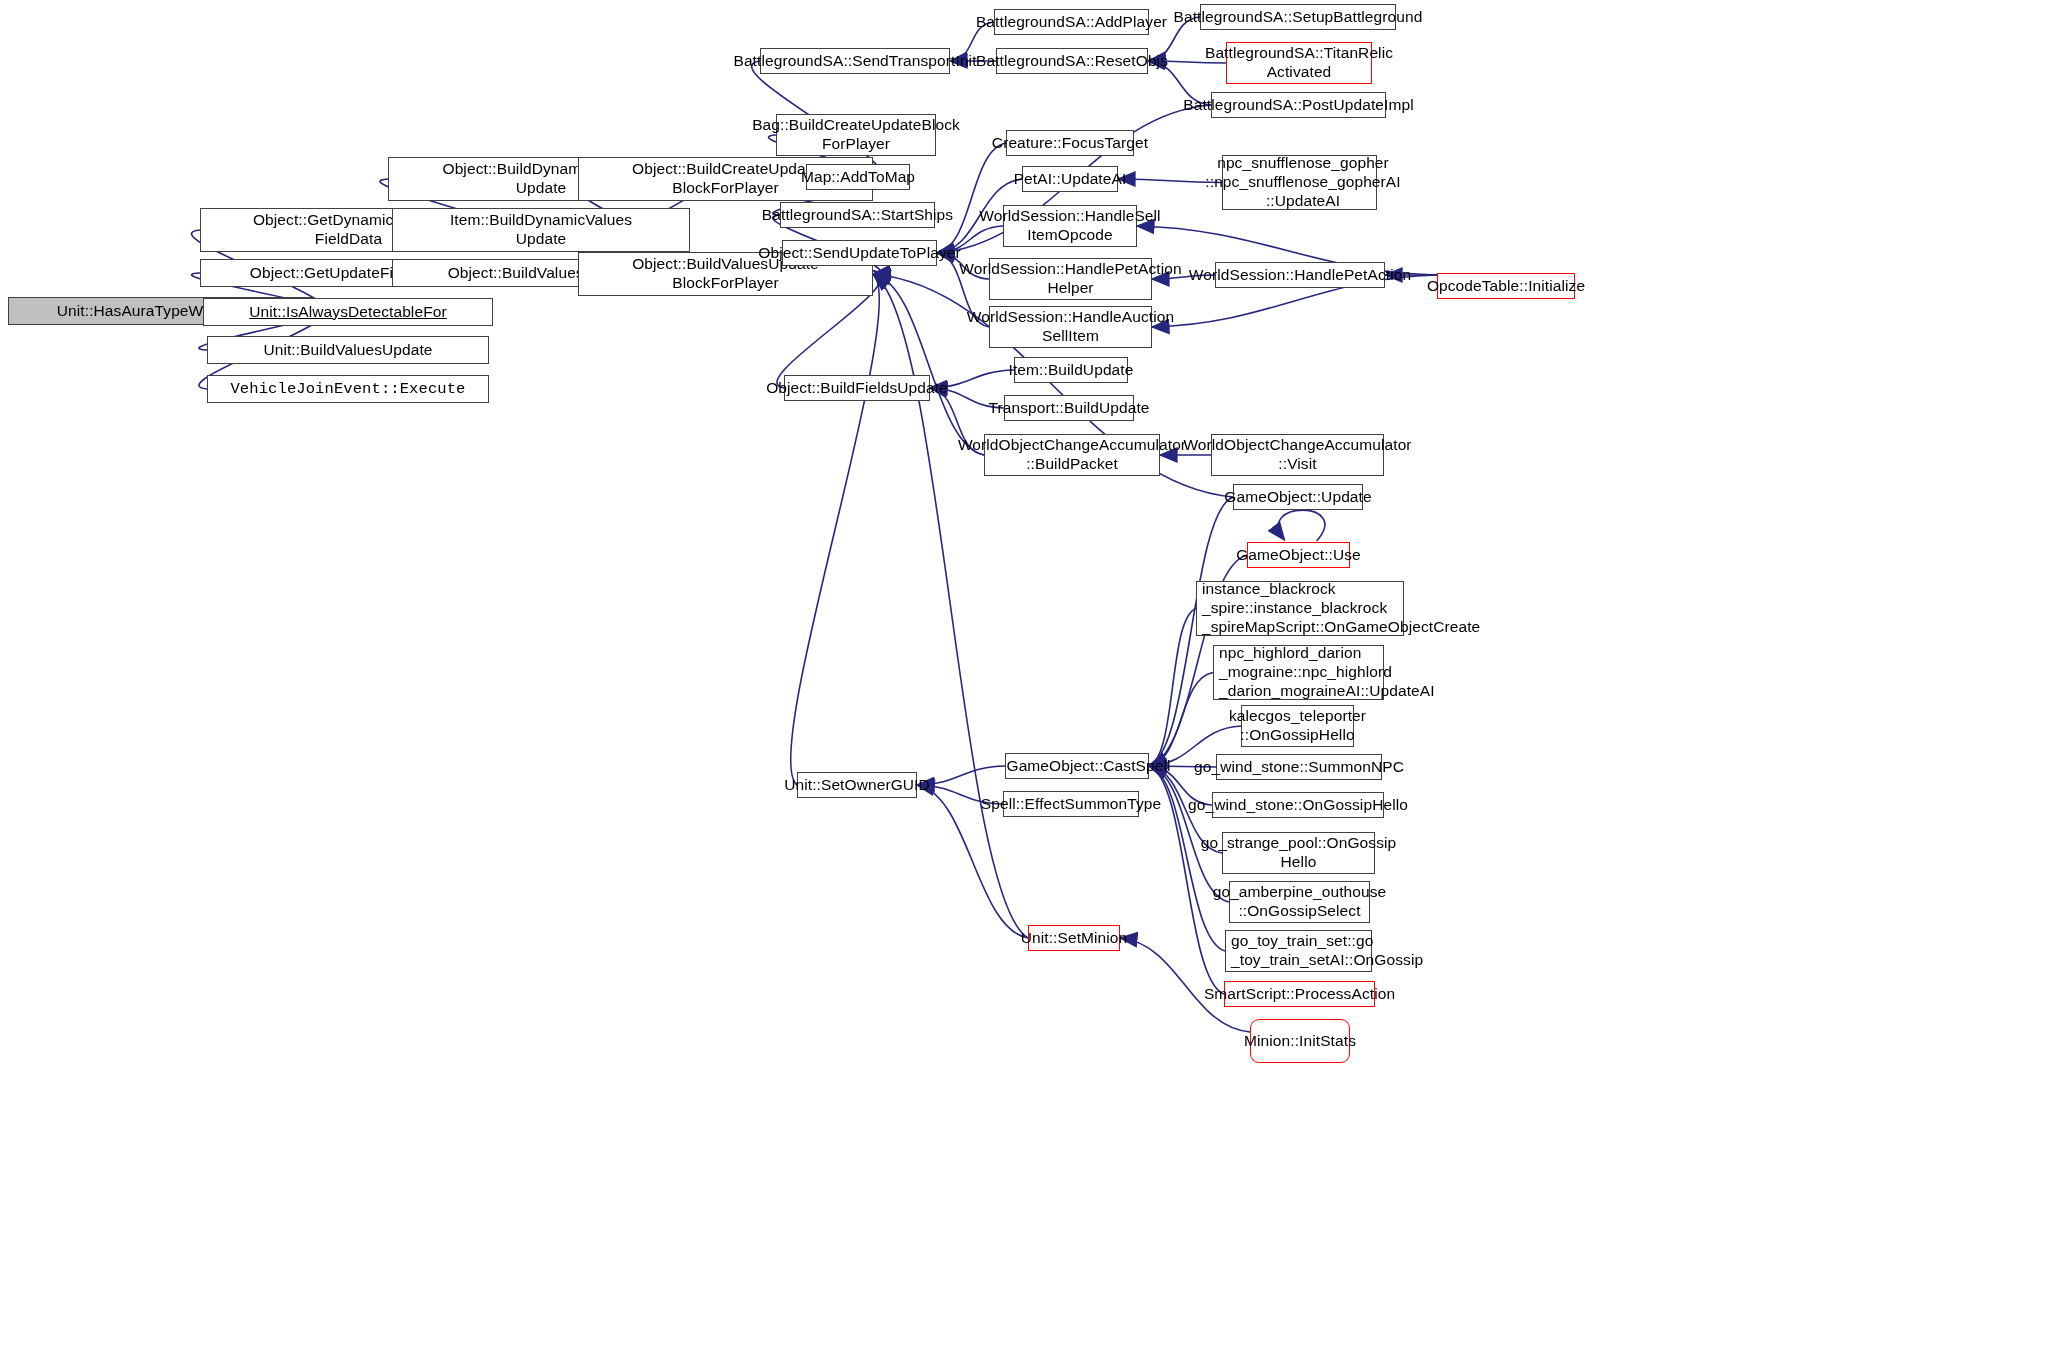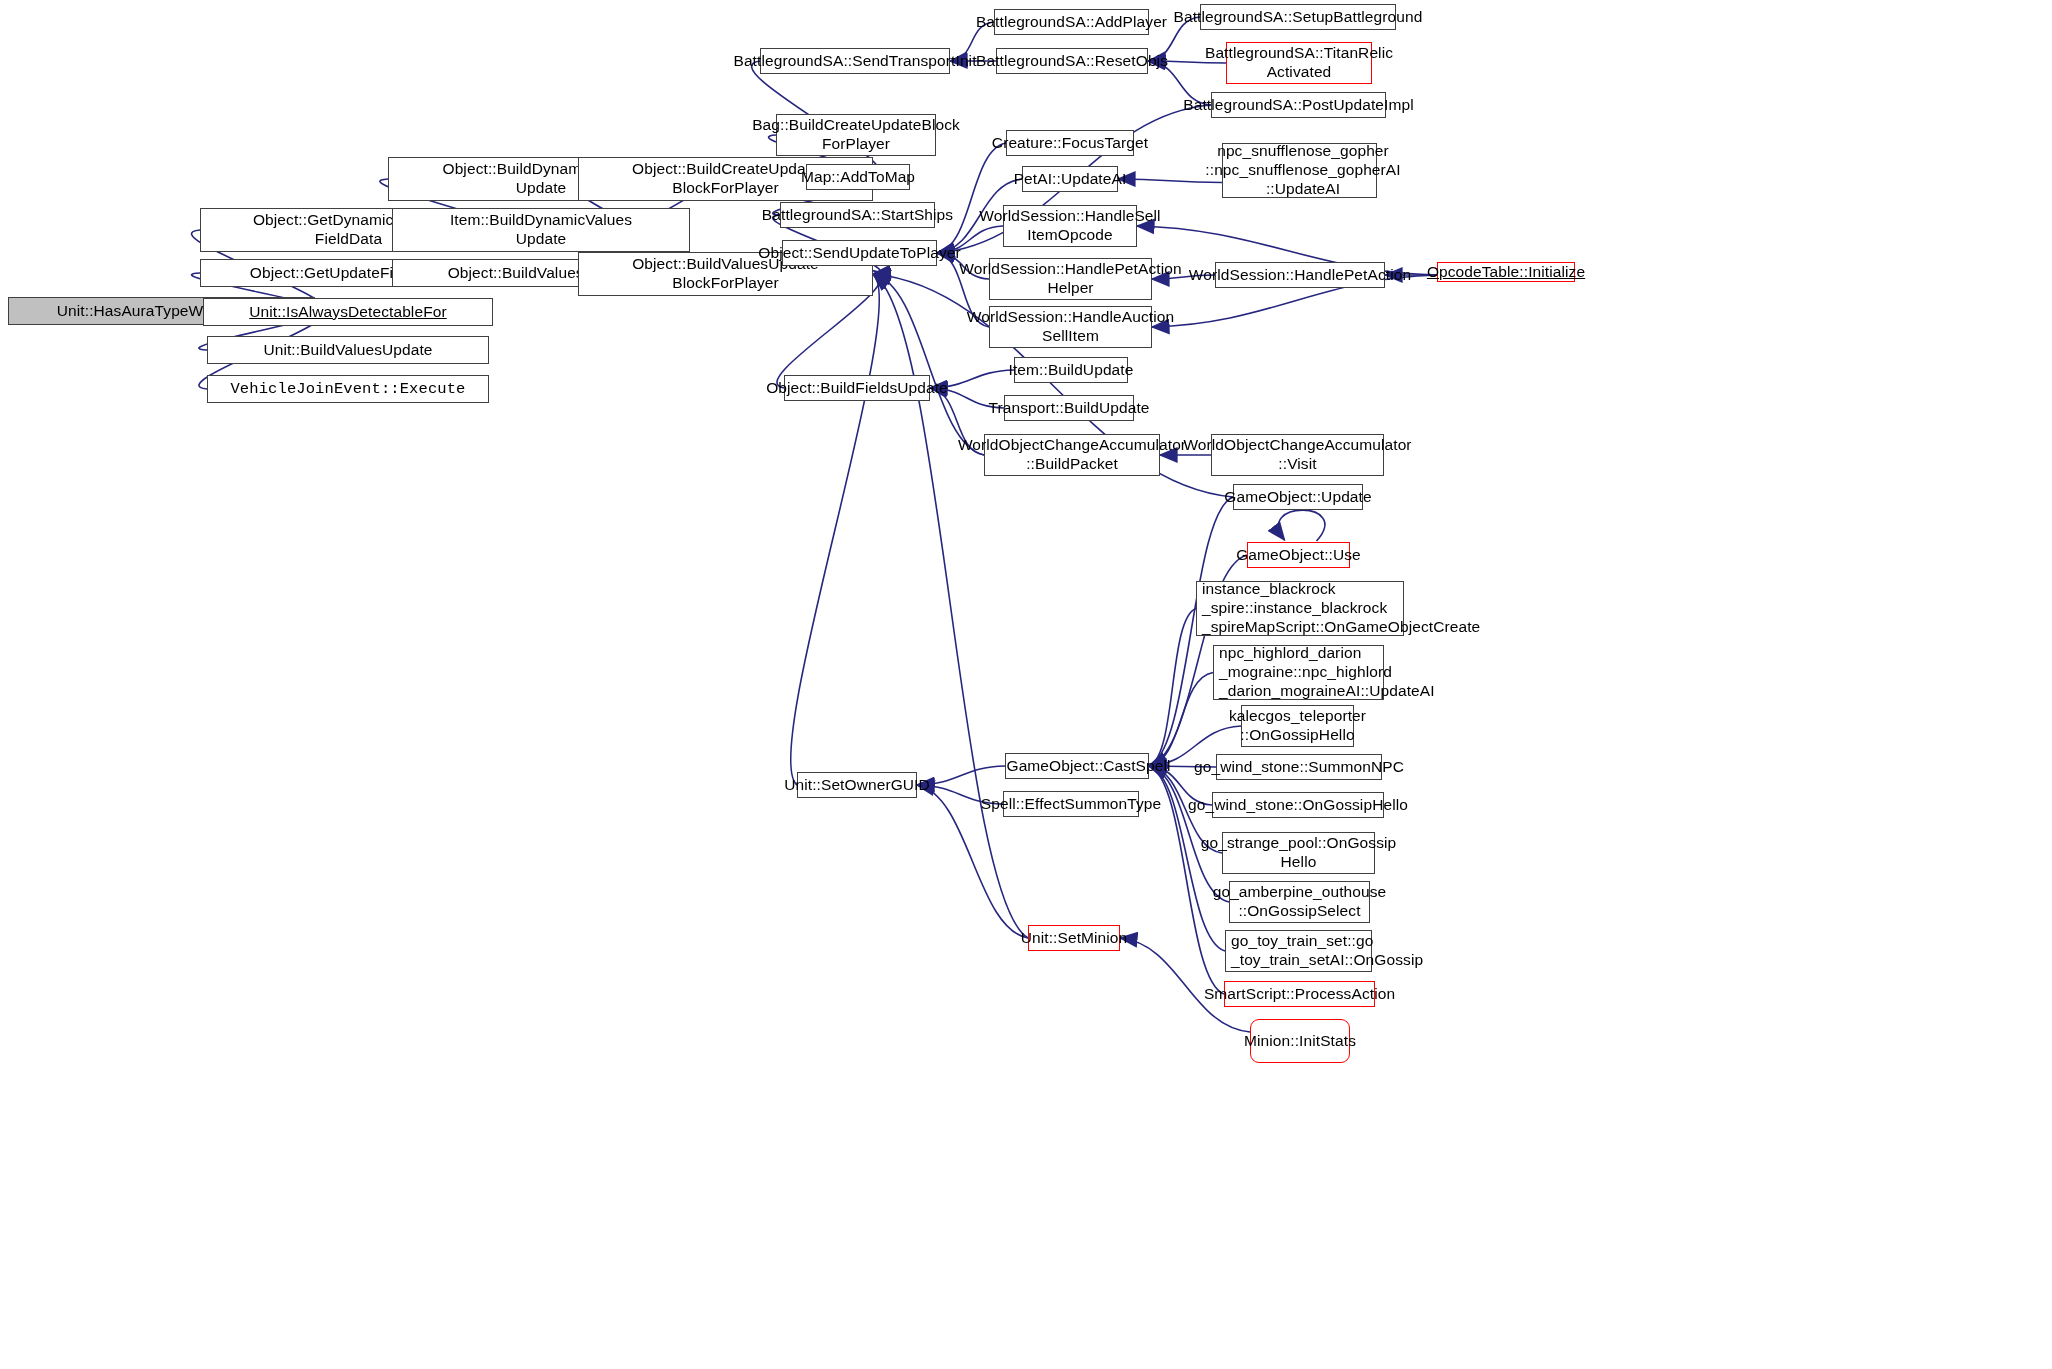--- a/index.html
+++ b/index.html
@@ -155,25 +155,25 @@
       <div class="node" style="left: 989px; top: 258px; width: 163px; height: 42px;">WorldSession::HandlePetAction
 Helper</div>
       <div class="node" style="left: 989px; top: 306px; width: 163px; height: 42px;">WorldSession::HandleAuction
 SellItem</div>
       <div class="node" style="left: 1014px; top: 357px; width: 114px; height: 26px;">Item::BuildUpdate</div>
       <div class="node" style="left: 1004px; top: 395px; width: 130px; height: 26px;">Transport::BuildUpdate</div>
       <div class="node" style="left: 1200px; top: 4px; width: 196px; height: 26px;">BattlegroundSA::SetupBattleground</div>
       <div class="node red" style="left: 1226px; top: 42px; width: 146px; height: 42px;">BattlegroundSA::TitanRelic
 Activated</div>
       <div class="node" style="left: 1211px; top: 92px; width: 175px; height: 26px;">BattlegroundSA::PostUpdateImpl</div>
-      <div class="node" style="left: 1222px; top: 143px; width: 155px; height: 55px; padding-left: 10px;">npc_snufflenose_gopher
+      <div class="node" style="left: 1222px; top: 155px; width: 155px; height: 55px; padding-left: 10px;">npc_snufflenose_gopher
 ::npc_snufflenose_gopherAI
 ::UpdateAI</div>
       <div class="node" style="left: 1215px; top: 262px; width: 170px; height: 26px;">WorldSession::HandlePetAction</div>
-      <div class="node red" style="left: 1437px; top: 262px; width: 138px; height: 20px; text-decoration: underline;">OpcodeTable::Initialize</div>
+      <div class="node red" style="left: 1437px; top: 273px; width: 138px; height: 26px;">OpcodeTable::Initialize</div>
       <div class="node" style="left: 1211px; top: 434px; width: 173px; height: 42px;">WorldObjectChangeAccumulator
 ::Visit</div>
       <div class="node" style="left: 1233px; top: 484px; width: 130px; height: 26px;">GameObject::Update</div>
       <div class="node red" style="left: 1247px; top: 542px; width: 103px; height: 26px;">GameObject::Use</div>
       <div class="node" style="left: 1196px; top: 581px; width: 208px; height: 55px; justify-content: flex-start; text-align: left; padding-left: 5px;">instance_blackrock
 _spire::instance_blackrock
 _spireMapScript::OnGameObjectCreate</div>
       <div class="node" style="left: 1213px; top: 645px; width: 171px; height: 55px; justify-content: flex-start; text-align: left; padding-left: 5px;">npc_highlord_darion
 _mograine::npc_highlord
 _darion_mograineAI::UpdateAI</div>

